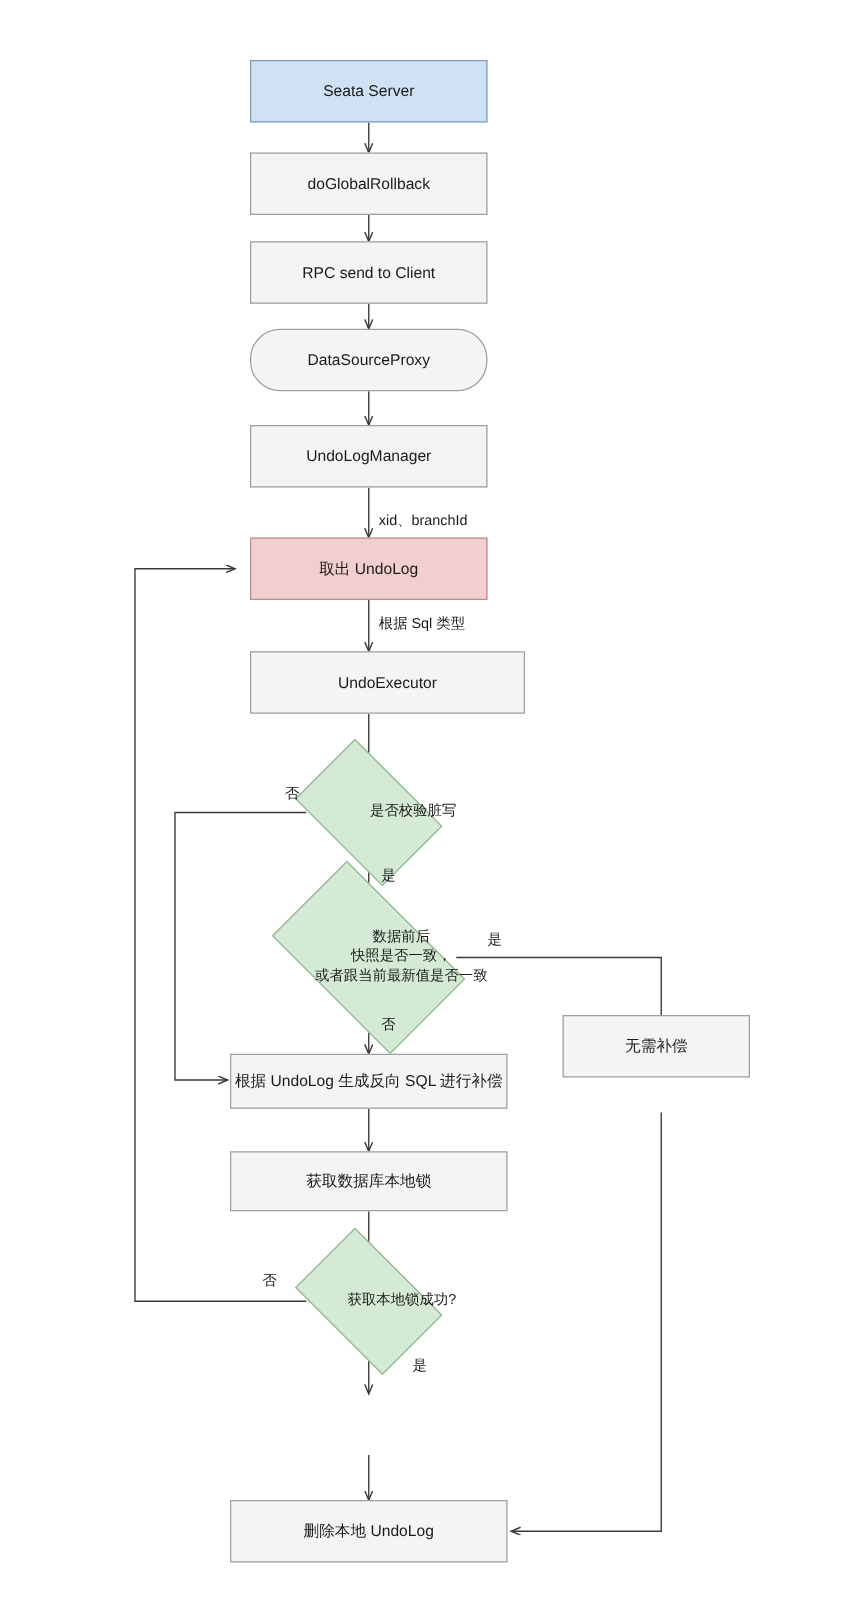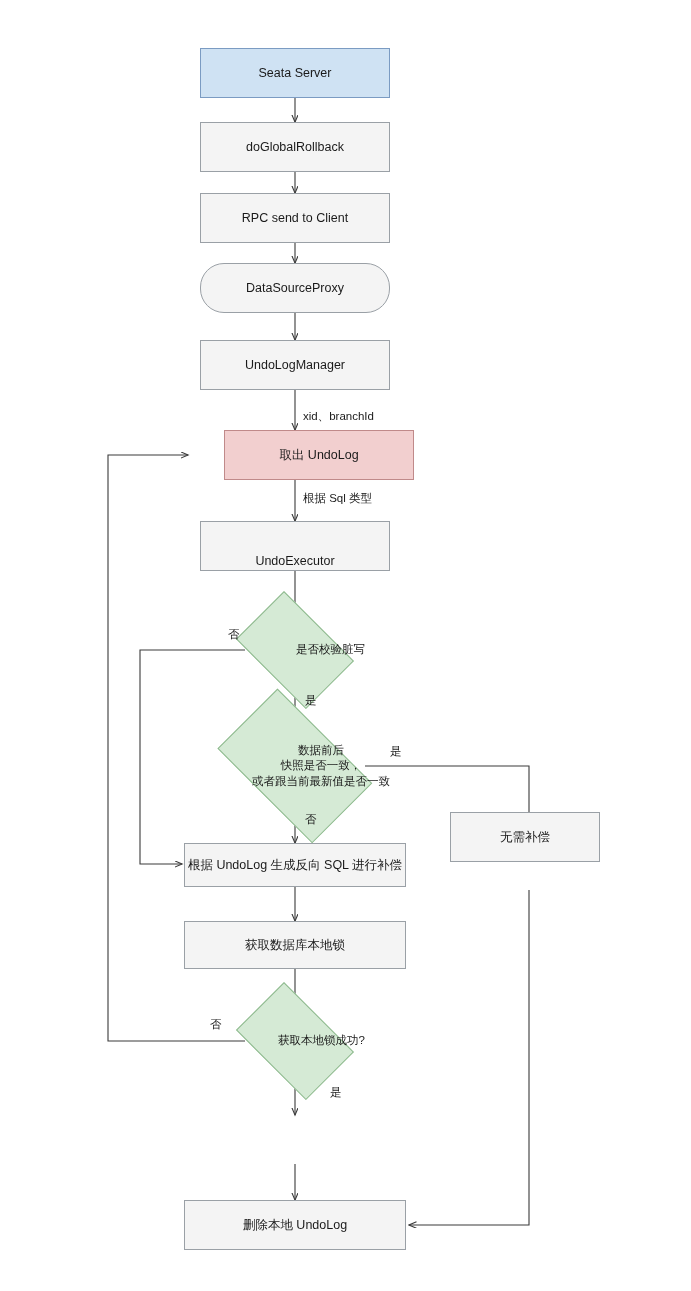--- a/index.html
+++ b/index.html
@@ -146,25 +146,25 @@
   </div>
 
   <div class="node" style="left:200px; top:263px; width:190px; height:50px;border-radius:24px;">
     <span>DataSourceProxy</span>
   </div>
 
   <div class="node" style="left:200px; top:340px; width:190px; height:50px;">
     <span>UndoLogManager</span>
   </div>
 
-  <div class="node red" style="left:200px; top:430px; width:190px; height:50px;margin-left:24px;">
+  <div class="node red" style="left:200px; top:430px; width:190px; height:50px;">
     <span>取出 UndoLog</span>
   </div>
 
-  <div class="node" style="left:200px; top:521px; width:190px; height:50px;align-items:flex-end;">
+  <div class="node" style="left:200px; top:521px; width:220px; height:50px;">
     <span>UndoExecutor</span>
   </div>
 
   <div class="diamond" style="left:225px; top:602px; width:140px; height:96px;">
     <div class="dshape"></div>
     <div class="dtext">是否校验脏写</div>
   </div>
 
   <div class="diamond" style="left:200px; top:706px; width:190px; height:120px;">
     <div class="dshape"></div>

